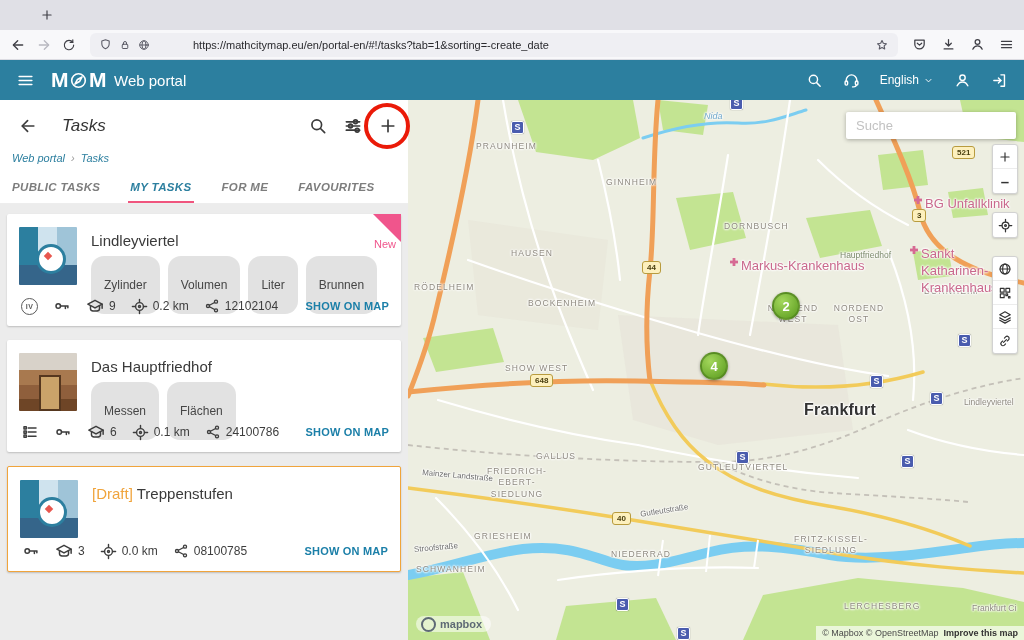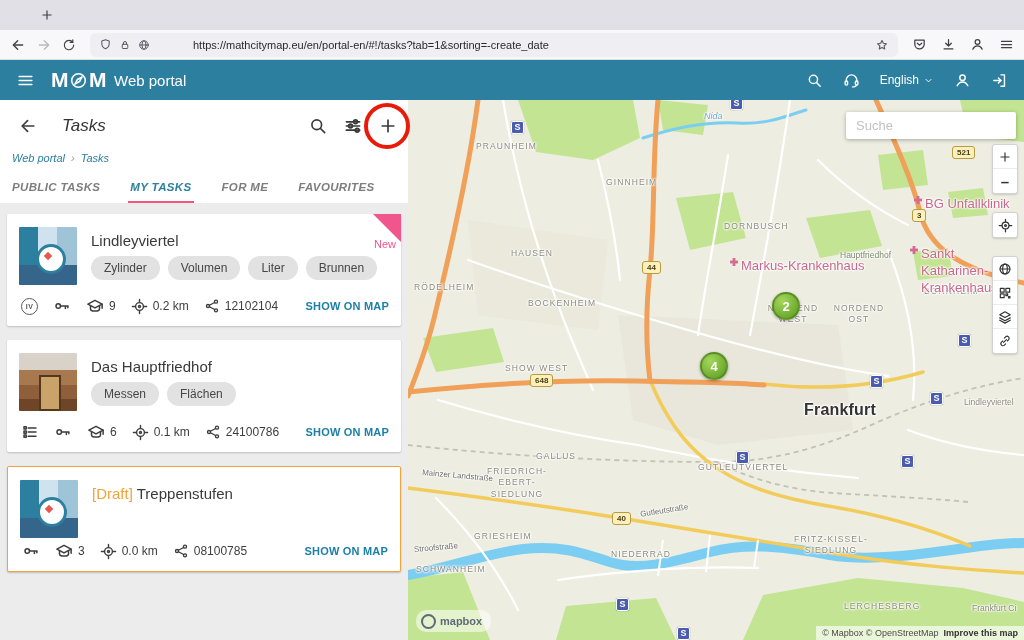--- a/index.html
+++ b/index.html
@@ -66,21 +66,21 @@
       position:relative;}
   .thumb-mcm::after{content:"";position:absolute;left:17px;top:17px;width:24px;height:24px;border-radius:50%;
       background:#fff;border:3px solid #2c7f9f;}
   .thumb-mcm::before{content:"";position:absolute;left:26px;top:26px;width:6px;height:6px;background:#e8574f;
       transform:rotate(45deg);z-index:1;}
   .thumb-photo{background:linear-gradient(180deg,#d8d2c9 0 30%,#a8794f 30% 55%,#8f5f3c 55% 80%,#6e4526 80%);position:relative;}
   .thumb-photo::after{content:"";position:absolute;left:20px;top:22px;width:18px;height:32px;background:#caa36a;border:2px solid #55371f;}
   .card-title{position:absolute;left:84px;top:18px;font-size:15px;color:#3a3a3a;}
   .draft-tag{color:#f0a43c;}
   .tags{position:absolute;left:84px;top:42px;display:flex;gap:8px;}
-  .tag{background:#e2e2e2;border-radius:13px;padding:6px 13px;font-size:12px;color:#464646;line-height:1;}
+  .tag{background:#e2e2e2;border-radius:13px;padding:23px 13px;font-size:12px;color:#464646;line-height:1;}
   .meta{position:absolute;left:14px;right:12px;bottom:11px;display:flex;align-items:center;color:#5a5a5a;}
   .m-group{display:flex;align-items:center;gap:5px;margin-right:15px;font-size:12px;color:#3d3d3d;}
   .iv-circle{width:17px;height:17px;border:1.5px solid #5a5a5a;border-radius:50%;font-size:7px;font-weight:bold;
       color:#5a5a5a;display:flex;align-items:center;justify-content:center;letter-spacing:.5px;}
   .show-map{margin-left:auto;font-size:11px;font-weight:bold;color:#1b7fa8;letter-spacing:.2px;cursor:pointer;}
   .ribbon-tri{position:absolute;top:0;right:0;width:0;height:0;border-top:28px solid #f0558c;border-left:28px solid transparent;}
   .ribbon-text{position:absolute;top:24px;right:5px;font-size:11px;color:#f0558c;}
 
   
   .map{position:relative;flex:1;overflow:hidden;background:#edeee1;}
@@ -111,21 +111,21 @@
       text-shadow:0 1px 2px #fff,0 -1px 2px #fff,1px 0 2px #fff,-1px 0 2px #fff;}
   .district{font-size:8.5px;letter-spacing:1.1px;color:#8f8a80;font-weight:400;}
   .district.wrap{white-space:normal;text-align:center;line-height:1.35;}
   .city{font-size:16px;color:#333;font-weight:bold;letter-spacing:.2px;}
   .poi-h{font-size:13px;color:#c9688c;display:flex;gap:3px;align-items:flex-start;}
   .poi-h.wide .txt{white-space:normal;width:82px;line-height:1.3;}
   .poi-g{font-size:8.5px;color:#7c8a6b;}
   .street{font-size:8px;color:#6f6f6f;}
   .waterlbl{font-size:9px;color:#6fa8cc;font-style:italic;}
   .smalllbl{font-size:8.5px;color:#8f8a80;}
-  .mb-logo{position:absolute;left:8px;bottom:8px;height:22px;background:rgba(255,255,255,.55);border-radius:10px;
+  .mb-logo{position:absolute;left:8px;bottom:8px;height:16px;background:rgba(255,255,255,.55);border-radius:10px;
       display:flex;align-items:center;gap:4px;padding:0 9px 0 5px;color:#5e6a75;font-size:11px;font-weight:bold;cursor:pointer;}
   .mb-logo::before{content:"";width:11px;height:11px;border:2.5px solid #5e6a75;border-radius:50%;}
   .attrib{position:absolute;right:0;bottom:0;background:rgba(255,255,255,.65);font-size:9px;color:#4a4a4a;
       padding:2px 6px;display:flex;gap:5px;align-items:center;}
   .attrib .imp{font-weight:bold;color:#333;cursor:pointer;}
 
   
   .annotation{position:absolute;left:364px;top:103px;width:46px;height:46px;border:4px solid #ea1a08;
       border-radius:50%;z-index:60;pointer-events:none;}
 </style>

